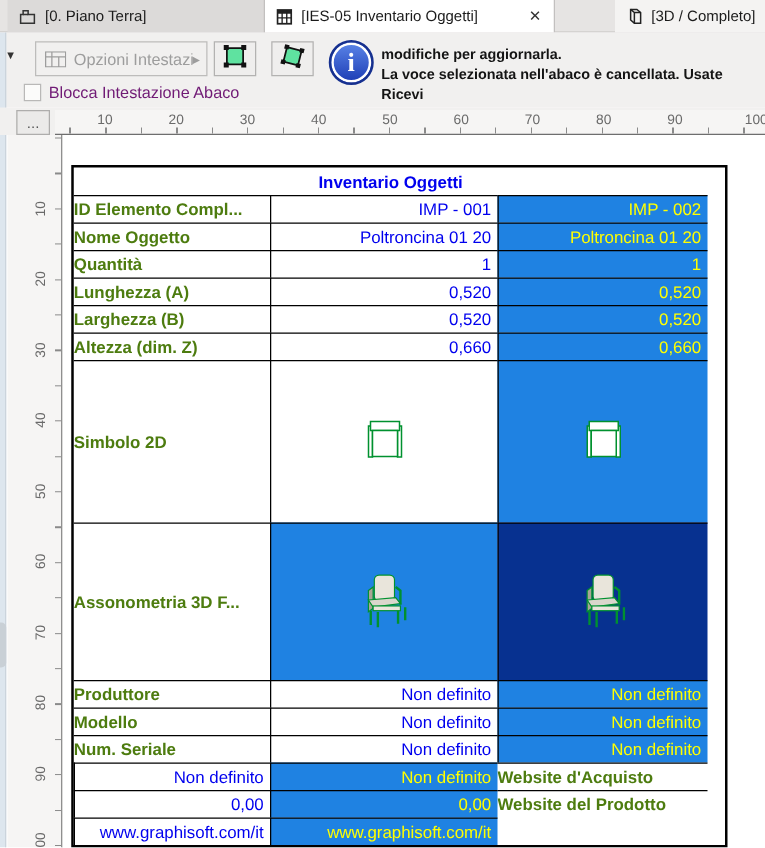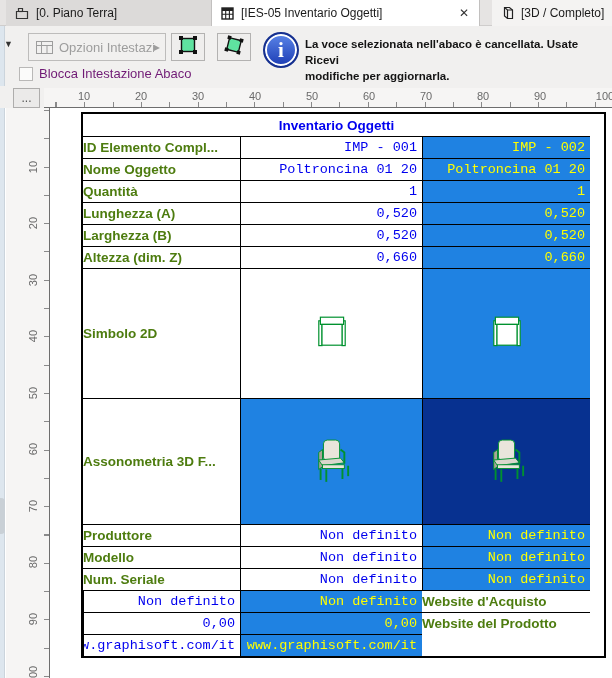--- a/index.html
+++ b/index.html
@@ -5,21 +5,21 @@
   * { box-sizing: border-box; margin: 0; padding: 0; }
   html,body { width:612px; height:678px; overflow:hidden; background:#fff;
               font-family:"Liberation Sans", sans-serif; position:relative; }
 
   
   .tabbar { position:absolute; left:0; top:0; width:612px; height:26px;
             background:#e6e4e3; border-bottom:1px solid #cfcdcc; }
   .tab { position:absolute; top:0; height:26px; display:flex; align-items:center;
          font-size:12px; color:#1b1b1b; white-space:nowrap; }
   .tab-1 { left:6px;  width:206px; background:#dcdad9; border-right:1px solid #c2c0bf; }
-  .tab-2 { left:212px; width:268px; background:#ffffff; border-right:1px solid #c2c0bf; }
+  .tab-2 { left:212px; width:232px; background:#ffffff; border-right:1px solid #c2c0bf; }
   .tab-3 { left:492px; width:120px; background:#f4f3f2; }
   .tab .ticon { margin:0 7px 0 9px; display:flex; }
   .tab-close { position:absolute; right:10px; top:0; height:26px; line-height:26px;
                font-size:12px; color:#333; cursor:default; }
 
   
   .toolbar { position:absolute; left:0; top:26px; width:612px; height:60px; background:#f1f0ef; }
   .leftstrip { position:absolute; left:0; top:26px; width:5px; height:652px;
                background:#dde6ee; border-right:1px solid #cbd4dc; }
   .lefthandle { position:absolute; left:0; top:498px; width:5px; height:36px;
@@ -59,29 +59,29 @@
   .vruler { position:absolute; left:6px; top:108px; width:44px; height:570px;
             background:#f6f5f4; border-right:1px solid #6e6e6e; overflow:hidden; }
   .vruler::after { content:""; position:absolute; top:0; bottom:0; right:0; width:5px;
             background:repeating-linear-gradient(to bottom,#8a8a8a 0 1px,transparent 1px 28.3px);
             background-position:0 2px; }
   .vnum { position:absolute; left:17px; width:20px; height:30px; display:flex; align-items:center;
           justify-content:center; transform:rotate(-90deg); font-size:11px; color:#6a6a6a; }
 
   
   .page { position:absolute; left:50px; top:108px; width:562px; height:570px; background:#fff; }
-  .schedule { position:absolute; left:7px; top:4px; width:525px; border:2px solid #000;
-              display:grid; grid-template-columns:157px 182px 168px; background:#fff;margin-left:24px; }
+  .schedule { position:absolute; left:7px; top:24px; width:525px; border:2px solid #000;
+              display:grid; grid-template-columns:157px 182px 168px; background:#fff; }
   .cell { border-top:1px solid #000; border-left:1px solid #000; height:22px;
           display:flex; align-items:center; font-size:13.5px; overflow:hidden; white-space:nowrap; }
   .nol { border-left:none; }
   .ttl { grid-column:1/-1; border-top:none; border-left:none; justify-content:center;
          font-weight:bold; color:#0000EE; }
   .lab { font-weight:bold; color:#4d7c0f; padding-left:0; justify-content:flex-start; }
-  .val { color:#0000EE; justify-content:flex-end; padding-right:5px;font-family:Liberation Mono, monospace; }
+  .val { color:#0000EE; justify-content:flex-end; padding-right:5px; }
   .sel { background:#1F82E2; color:#FFFF00; }
   .rs  { height:130px; } .ra { height:126px; }
   .ctr { justify-content:center; }
   .axo2 { background:#1F82E2; } .axo3 { background:#073190; }
 </style>
 </head>
 <body>
 
 <div class="tabbar">
   <div class="tab tab-1">
@@ -151,22 +151,22 @@
           <rect x="14.4" y="2" width="3.6" height="3.6" fill="#111"></rect>
         <rect x="2" y="14.4" width="3.6" height="3.6" fill="#111"></rect>
           <rect x="14.4" y="14.4" width="3.6" height="3.6" fill="#111"></rect>
       </g>
     </svg>
   </span>
 </div>
 
 <div class="infocircle">i</div>
 <div class="infomsg">
+  <div>modifiche per aggiornarla.</div>
   <div>La voce selezionata nell'abaco è cancellata. Usate Ricevi</div>
-  <div>modifiche per aggiornarla.</div>
 </div>
 
 <div class="chkbox"></div>
 <div class="chklabel">Blocca Intestazione Abaco</div>
 
 <div class="rulerband"></div>
 <div class="cornerbtn">...</div>
 
 <div class="hruler">
   <span class="hnum" style="left:25px">10</span>

